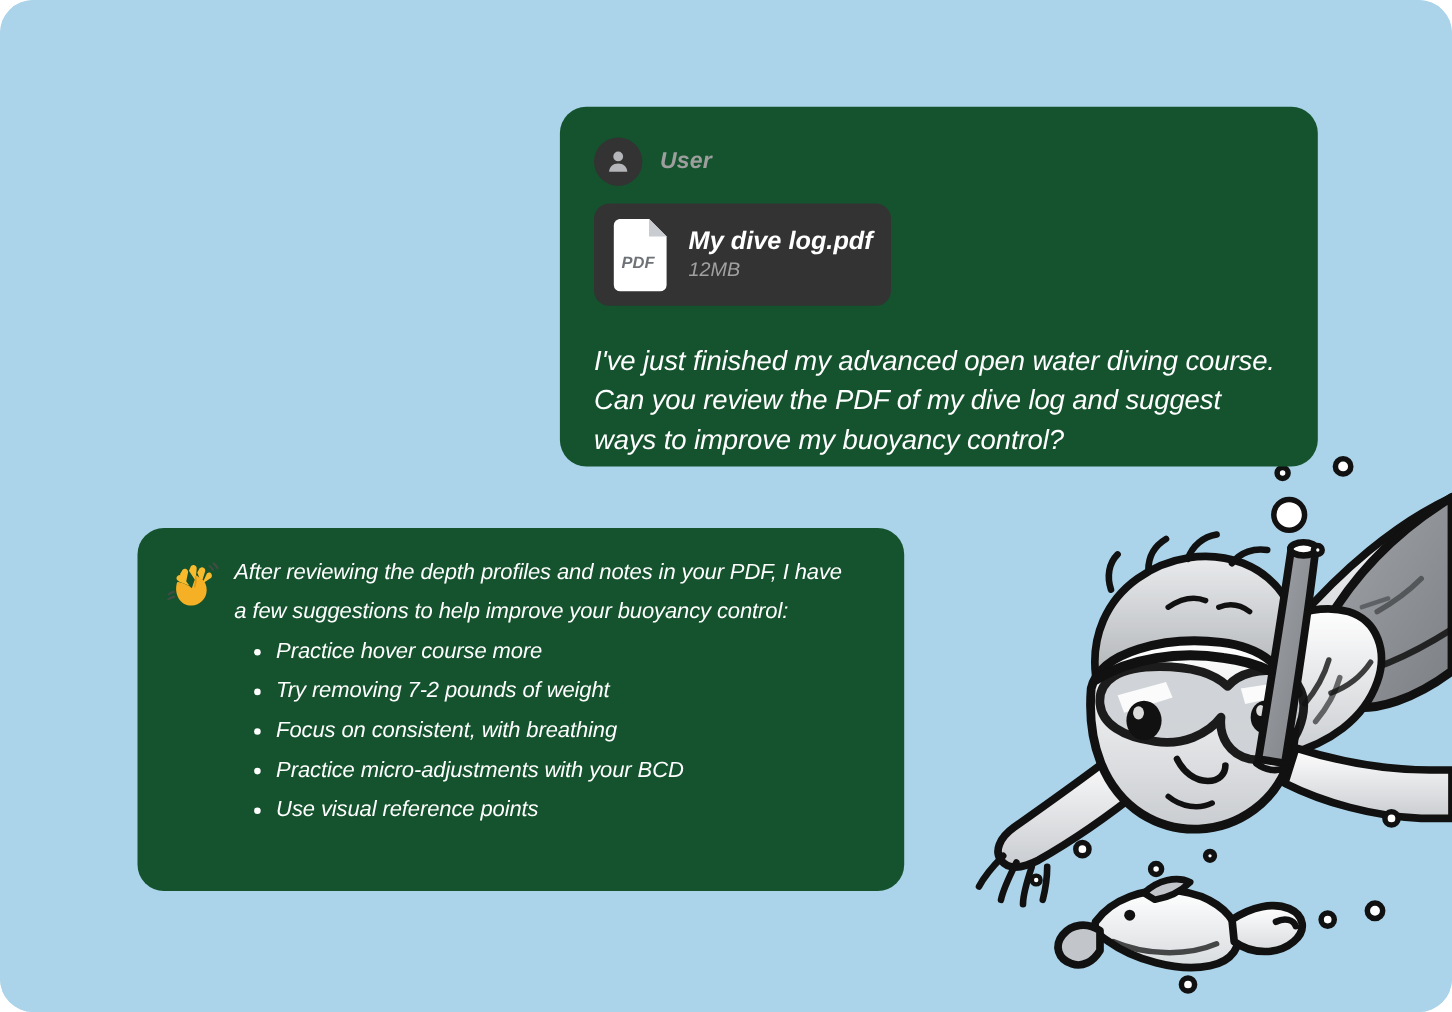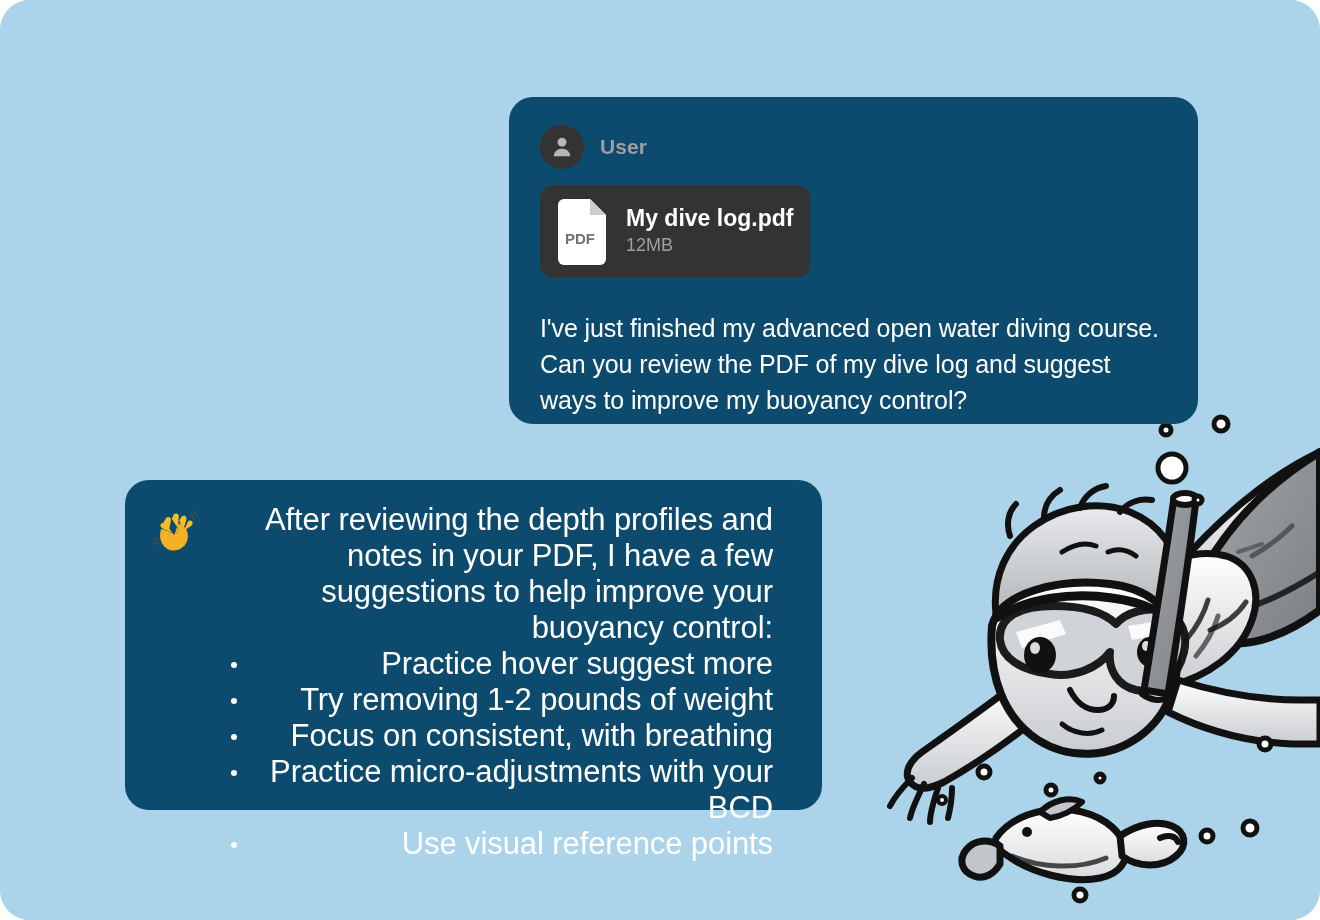--- a/index.html
+++ b/index.html
@@ -28,23 +28,24 @@
     position: absolute;
     inset: 0;
     width: 1320px;
     height: 920px;
     pointer-events: none;
   }
 
   
   .bubble {
     position: absolute;
-    background: #0c4a6e;
+    background: #14532d;
     border-radius: 24px;
     box-sizing: border-box;
+    font-style: italic;
   }
 
   #user-bubble {
     left: 509px;
     top: 97px;
     width: 689px;
     height: 327px;
     padding: 26px 34px 0 31px;
   }
 
@@ -133,25 +134,24 @@
   }
   .wave-emoji {
     flex: none;
     width: 52px;
     height: 52px;
     margin-top: 4px;
   }
   .wave-emoji svg { display: block; }
   .assistant-text {
     color: #ffffff;
-    font-size: 31px;
+    font-size: 20px;
     line-height: 36px;
     letter-spacing: -0.1px;
     max-width: 560px;
-    text-align: right;
   }
   .assistant-list {
     list-style: none;
     margin: 0;
     padding: 0;
   }
   .assistant-list li {
     position: relative;
     padding-left: 38px;
     line-height: 36px;
@@ -353,22 +353,22 @@
             <path d="M55.5 7.5c2 1.5 3.5 3.3 4.5 5.3"></path>
             <path d="M11 39.5c-2 .4-3.8 1.3-5.3 2.6"></path>
             <path d="M11.5 45c-2.4.3-4.6 1.2-6.5 2.7"></path>
           </g>
         </svg>
       </div>
 
       <div class="assistant-text">
         <div>After reviewing the depth profiles and notes in your PDF, I have a few suggestions to help improve your buoyancy control:</div>
         <ul class="assistant-list">
-          <li>Practice hover suggest more</li>
-          <li>Try removing 1-2 pounds of weight</li>
+          <li>Practice hover course more</li>
+          <li>Try removing 7-2 pounds of weight</li>
           <li>Focus on consistent, with breathing</li>
           <li>Practice micro-adjustments with your BCD</li>
           <li>Use visual reference points</li>
         </ul>
       </div>
 
     </div>
   </div>
 
 </div>

